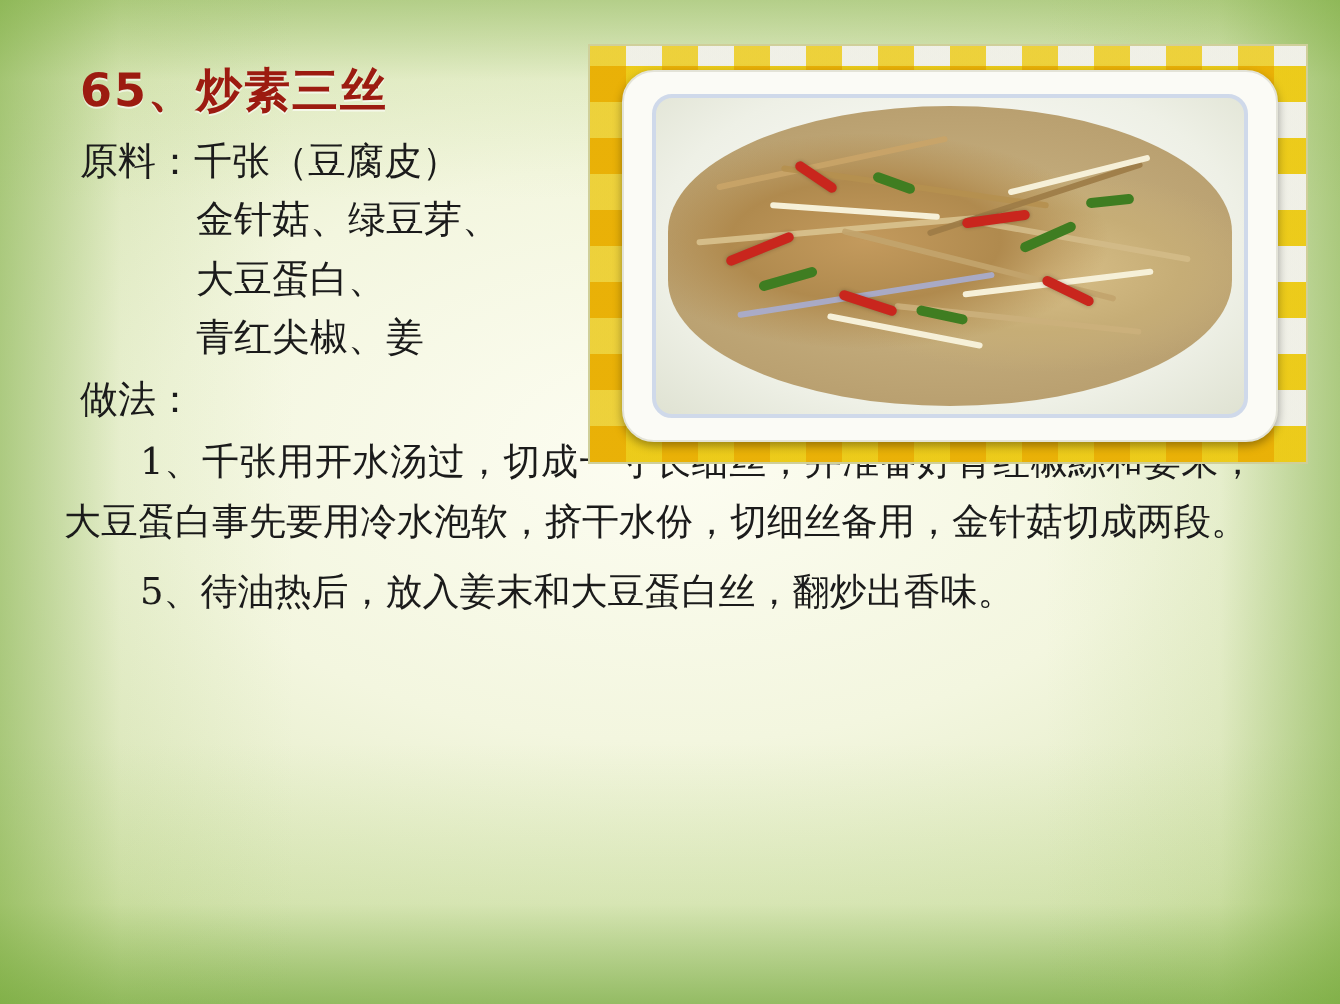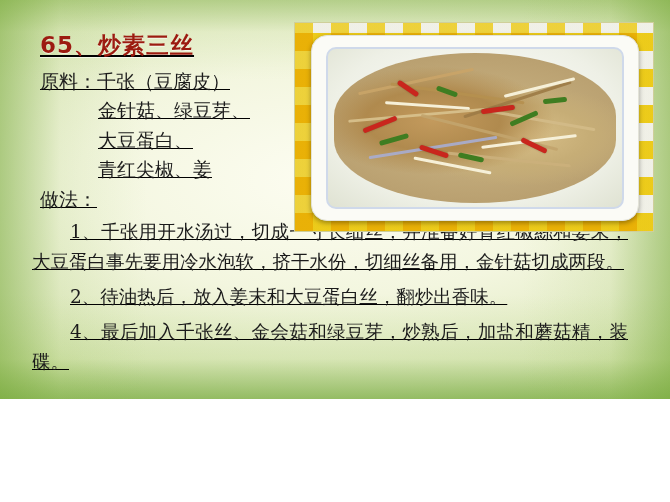--- a/index.html
+++ b/index.html
@@ -8,26 +8,25 @@
   }
   body {
     width: 670px;
     height: 502px;
     overflow: hidden;
     font-family: "DejaVu Sans", sans-serif;
   }
   .slide {
     position: relative;
     width: 670px;
-    height: 399px;
+    height: 502px;
     box-sizing: border-box;
     background:
       radial-gradient(ellipse 120% 90% at 50% 45%, #fdfdf2 0%, #f3f6df 32%, #dfe9bf 58%, #c3d98f 78%, #aacd6e 100%);
     overflow: hidden;
-    text-decoration: underline;
   }
   
   .slide::before {
     content: "";
     position: absolute;
     inset: 0;
     background:
       linear-gradient(to right, rgba(120,170,60,0.55) 0%, rgba(150,190,90,0.12) 9%, rgba(255,255,255,0) 22%),
       linear-gradient(to left, rgba(120,170,60,0.55) 0%, rgba(150,190,90,0.12) 9%, rgba(255,255,255,0) 22%),
       linear-gradient(to bottom, rgba(120,170,60,0.45) 0%, rgba(160,200,100,0.10) 8%, rgba(255,255,255,0) 20%),
@@ -202,18 +201,17 @@
       <div class="ing-line">原料：千张（豆腐皮）</div>
       <div class="ing-line ing-indent">金针菇、绿豆芽、</div>
       <div class="ing-line ing-indent">大豆蛋白、</div>
       <div class="ing-line ing-indent">青红尖椒、姜</div>
     </div>
 
     <div class="method-label">做法：</div>
 
     <ul class="steps">
       <li class="step">1、千张用开水汤过，切成一寸长细丝，并准备好青红椒絲和姜末，大豆蛋白事先要用冷水泡软，挤干水份，切细丝备用，金针菇切成两段。</li>
-      <li class="step">2、待油热后，放入姜末和大豆蛋白丝，翻炒出香味。</li>
-      <li class="step">4、最后加入千张丝、金会菇和绿豆芽，炒熟后，加盐和蘑菇精，装碟。</li>
+      <li class="step">5、待油热后，放入姜末和大豆蛋白丝，翻炒出香味。</li>
     </ul>
 
   </div>
 </div>
 
 </body></html>

